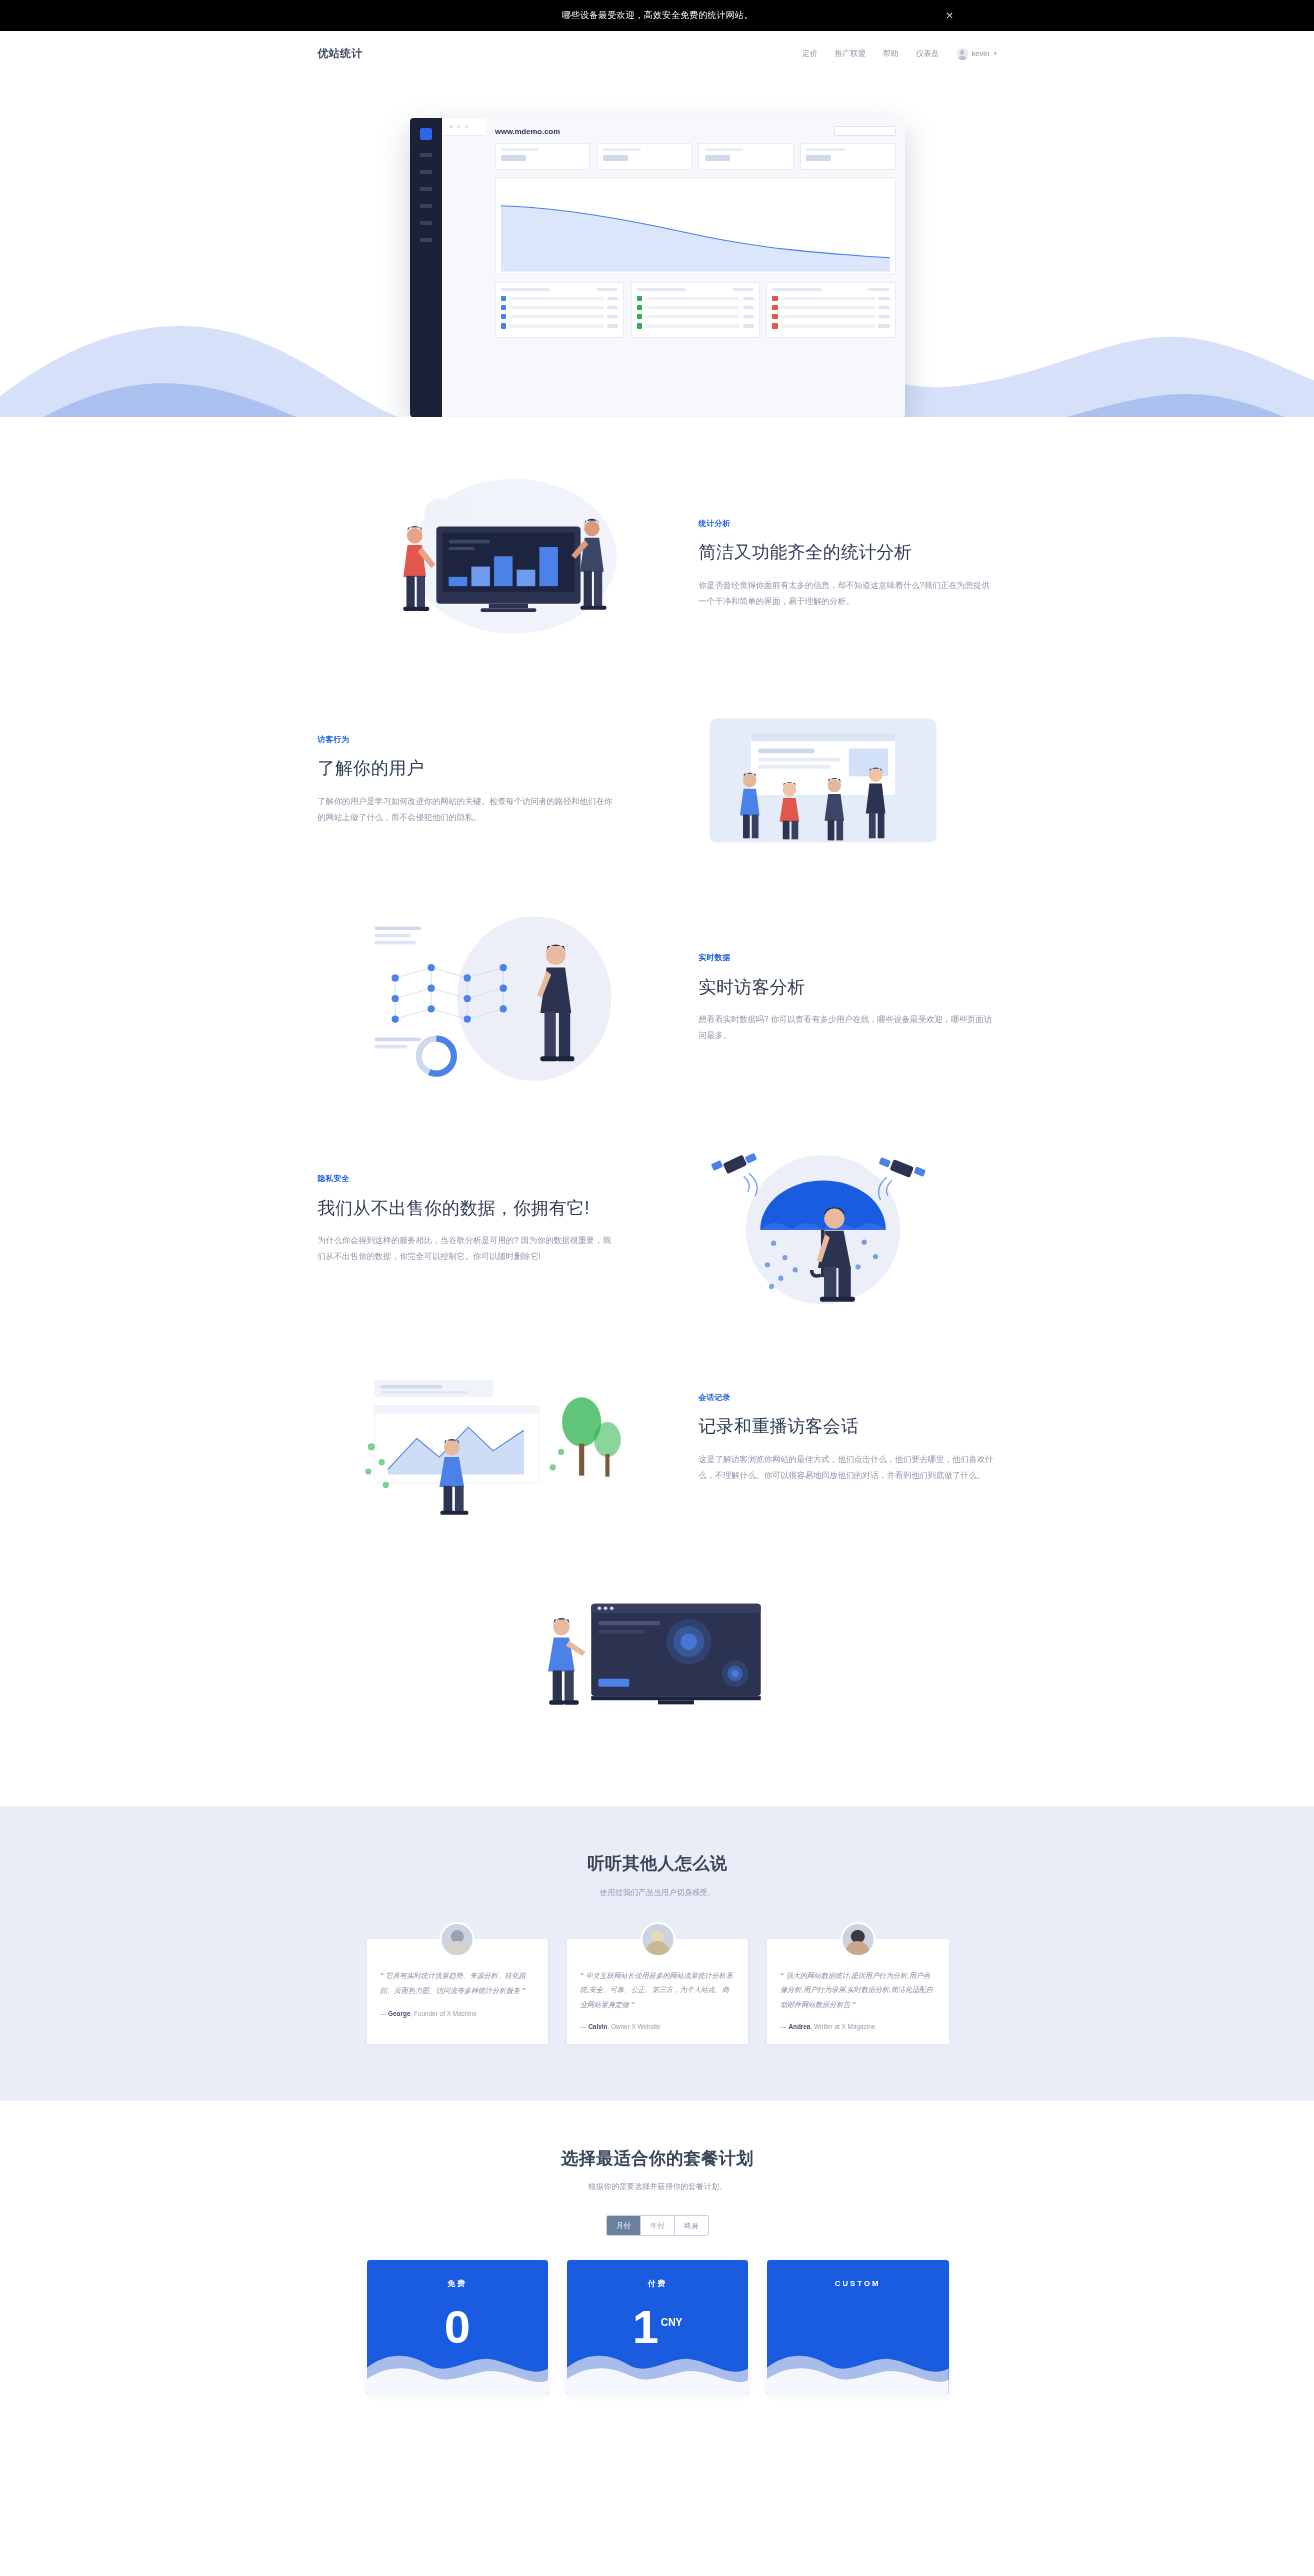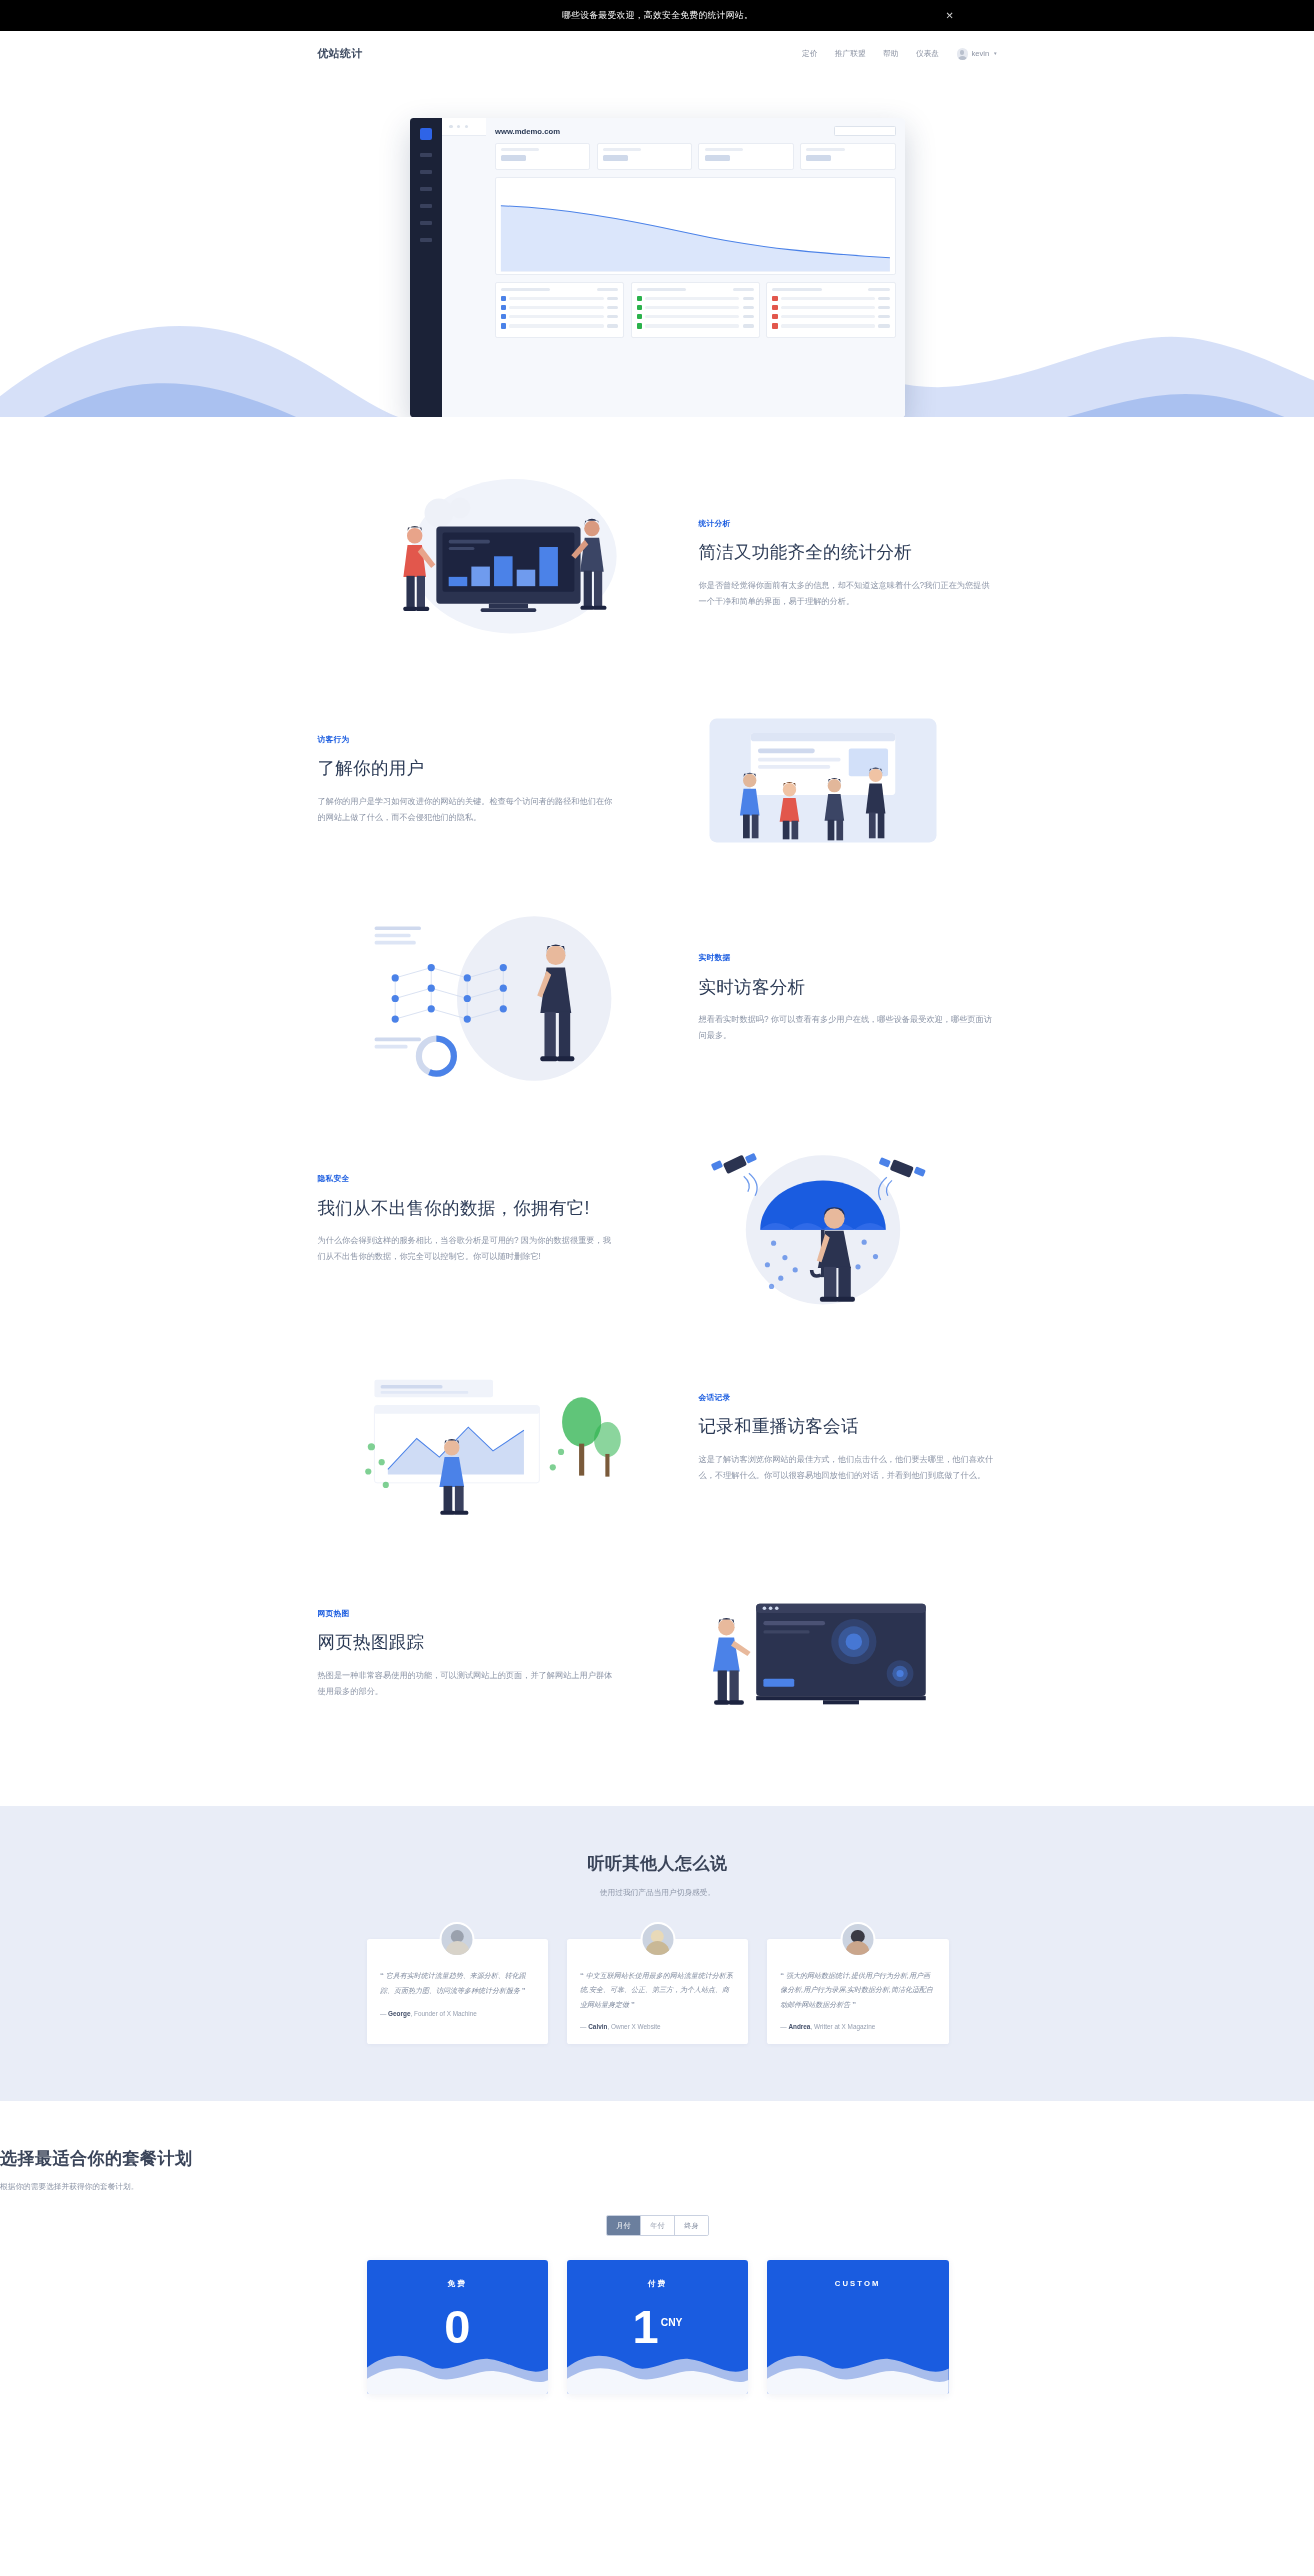--- a/index.html
+++ b/index.html
@@ -231,21 +231,21 @@
     width:24px; height:13.4px; border-radius:12px 12px 0 0; }
   .t-quote {
     font-size: 7px; line-height: 1.95; color: #7f8a9e; font-style: italic;
   }
   .t-quote .qm { font-style: normal; font-weight: bold; font-size: 7.7px; color:#9aa3b5;}
   .t-author { margin-top: 11.3px; font-size: 6.4px; color: #97a0b1; }
   .t-author b { color: #44506a; }
 
   
   .pricing { background: #fff; padding: 46px 0 57px; }
-  .p-head { text-align: left; margin-bottom: 23px; }
+  .p-head { text-align: center; margin-bottom: 23px; }
   .p-title { font-size: 17px; color: #3a4459; letter-spacing: 0.5px;}
   .p-sub { margin-top: 12.4px; font-size: 7.7px; color: #8b94a6;}
   .p-tabs {
     display: flex; justify-content: center; margin-bottom: 24px;
   }
   .p-tabs .grp { display: flex; border: 0.5px solid #c9d1e0; border-radius: 2.1px; overflow: hidden; }
   .p-tab {
     padding: 4.6px 9.3px; font-size: 7.2px; color: #8b94a6; background: #fff;
     border-right: 0.5px solid #c9d1e0; cursor: pointer;
   }
@@ -679,25 +679,20 @@
           <rect x="164" y="242" width="17" height="52" fill="#2b3350"></rect>
           <rect x="186" y="242" width="17" height="52" fill="#39405e"></rect>
           <rect x="158" y="290" width="28" height="8" rx="3" fill="#1d2440"></rect>
           <rect x="184" y="290" width="28" height="8" rx="3" fill="#1d2440"></rect>
         </g>
       </svg>
     </div>
   </div>
 
   <div class="frow">
-    <div class="ftext">
-      <div class="eyebrow">网页热图</div>
-      <h2 class="ftitle">网页热图跟踪</h2>
-      <p class="fdesc">热图是一种非常容易使用的功能，可以测试网站上的页面，并了解网站上用户群体使用最多的部分。</p>
-    </div>
     <div class="fart">
       <svg width="258" height="149" viewBox="0 0 500 290">
         <rect x="120" y="46" width="330" height="180" rx="7" fill="#2b3350"></rect>
         <rect x="120" y="46" width="330" height="18" rx="7" fill="#39405e"></rect>
         <circle cx="136" cy="55" r="3.5" fill="#cfd9ee"></circle>
         <circle cx="148" cy="55" r="3.5" fill="#cfd9ee"></circle>
         <circle cx="160" cy="55" r="3.5" fill="#cfd9ee"></circle>
         <rect x="134" y="80" width="120" height="8" rx="4" fill="#4b5274"></rect>
         <rect x="134" y="98" width="90" height="6" rx="3" fill="#3d4563"></rect>
         <rect x="134" y="192" width="60" height="16" rx="3" fill="#4b82e8"></rect>

